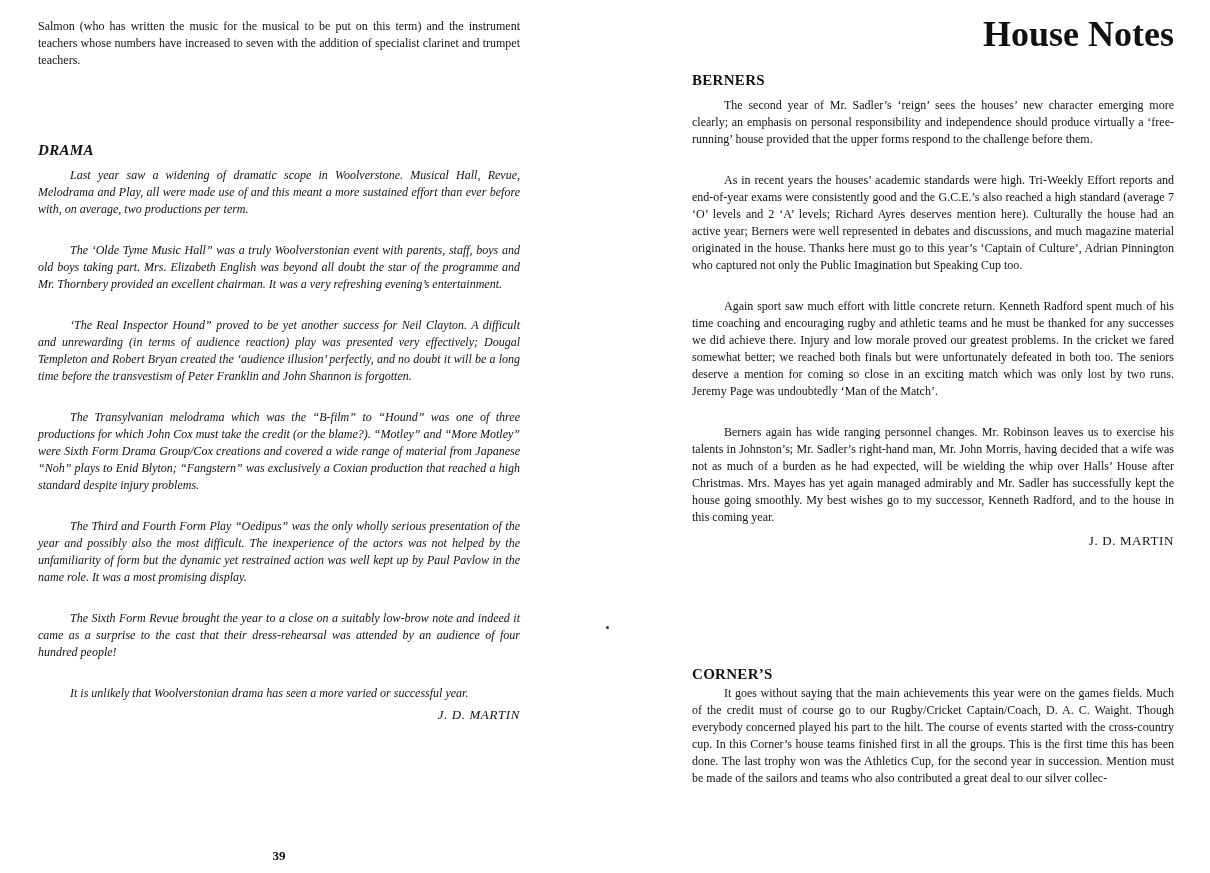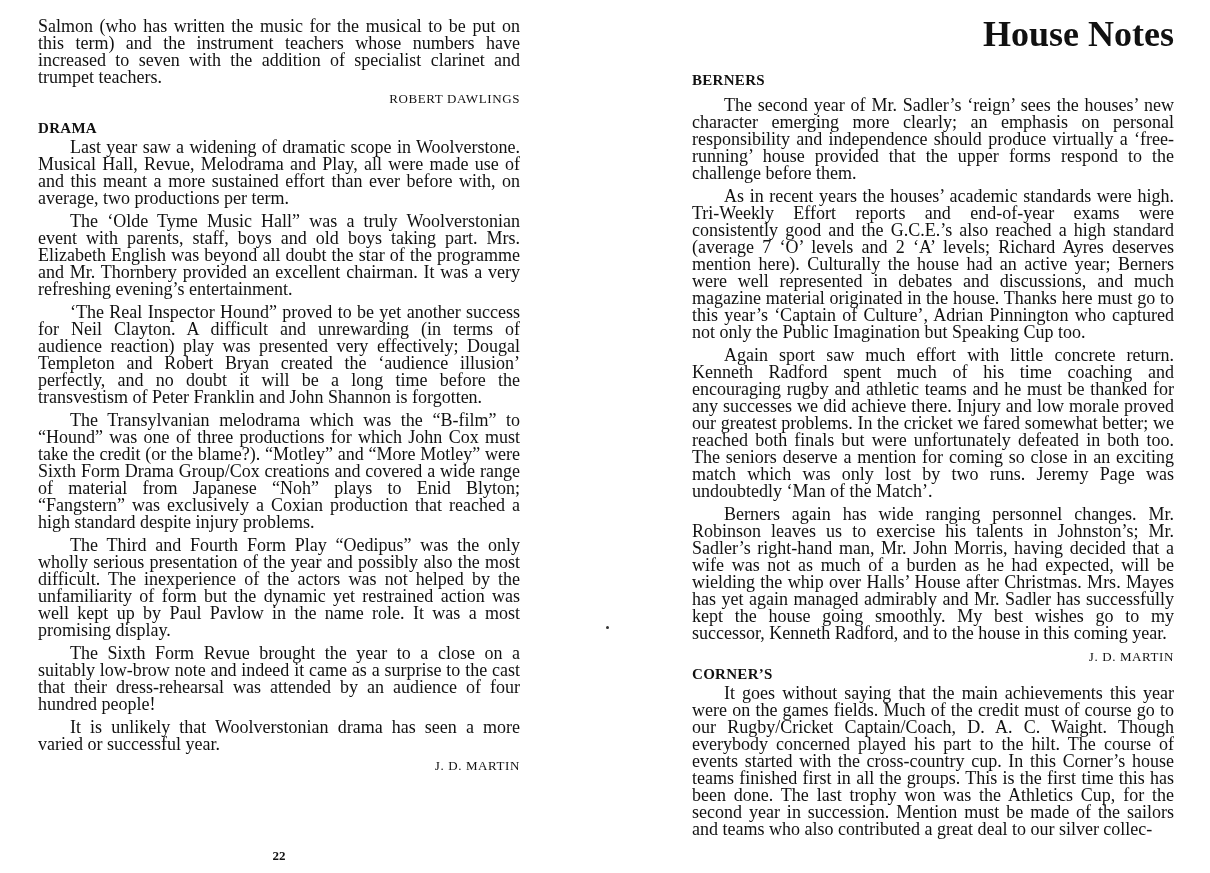--- a/index.html
+++ b/index.html
@@ -6,24 +6,24 @@
   body {
     width: 1210px; height: 873px; position: relative; overflow: hidden;
     font-family: "Liberation Serif", "DejaVu Serif", serif;
     color: #111111;
   }
   .page { position: absolute; top: 0; }
   .page-left { left: 38px; width: 482px; }
   .page-right { left: 692px; width: 482px; }
   .col { position: absolute; left: 0; right: 0; }
   p.body {
-    margin: 0; font-size: 18px; line-height: 17px;
+    margin: 0; font-size: 12px; line-height: 17px;
     text-align: justify; text-indent: 0;
   }
-  p.body.indent { text-indent: 32px; margin-top: 6px; }
+  p.body.indent { text-indent: 32px; margin-top: 24px; }
   .signature {
     text-align: right; font-size: 13px; letter-spacing: 0.6px;
     line-height: 17px; margin-top: 4px;
   }
   .section-heading {
     font-weight: bold; font-size: 15px; letter-spacing: 0.3px;
     line-height: 17px; margin: 0;
   }
   .page-title {
     position: absolute; right: 0; top: 18px;
@@ -37,36 +37,35 @@
     position: absolute; left: 606px; top: 626px; width: 3px; height: 3px;
     border-radius: 50%; background: #333;
   }
 </style>
 </head>
 <body>
 
 <div class="page page-left">
   <div class="col" style="top:18px;">
     <p class="body">Salmon (who has written the music for the musical to be put on this term) and the instrument teachers whose numbers have increased to seven with the addition of specialist clarinet and trumpet teachers.</p>
-    <div class="signature">ROBERT DAWLINGS</div>
   </div>
 
-  <div class="col" style="top:120px;">
+  <div class="col" style="top:142px;font-style:italic;">
     <h2 class="section-heading">DRAMA</h2>
-    <p class="body indent" style="margin-top:2px;">Last year saw a widening of dramatic scope in Woolverstone. Musical Hall, Revue, Melodrama and Play, all were made use of and this meant a more sustained effort than ever before with, on average, two productions per term.</p>
+    <p class="body indent" style="margin-top:8px;">Last year saw a widening of dramatic scope in Woolverstone. Musical Hall, Revue, Melodrama and Play, all were made use of and this meant a more sustained effort than ever before with, on average, two productions per term.</p>
     <p class="body indent">The ‘Olde Tyme Music Hall” was a truly Woolverstonian event with parents, staff, boys and old boys taking part. Mrs. Elizabeth English was beyond all doubt the star of the programme and Mr. Thornbery provided an excellent chairman. It was a very refreshing evening’s entertainment.</p>
     <p class="body indent">‘The Real Inspector Hound” proved to be yet another success for Neil Clayton. A difficult and unrewarding (in terms of audience reaction) play was presented very effectively; Dougal Templeton and Robert Bryan created the ‘audience illusion’ perfectly, and no doubt it will be a long time before the transvestism of Peter Franklin and John Shannon is forgotten.</p>
     <p class="body indent">The Transylvanian melodrama which was the “B-film” to “Hound” was one of three productions for which John Cox must take the credit (or the blame?). “Motley” and “More Motley” were Sixth Form Drama Group/Cox creations and covered a wide range of material from Japanese “Noh” plays to Enid Blyton; “Fangstern” was exclusively a Coxian production that reached a high standard despite injury problems.</p>
     <p class="body indent">The Third and Fourth Form Play “Oedipus” was the only wholly serious presentation of the year and possibly also the most difficult. The inexperience of the actors was not helped by the unfamiliarity of form but the dynamic yet restrained action was well kept up by Paul Pavlow in the name role. It was a most promising display.</p>
     <p class="body indent">The Sixth Form Revue brought the year to a close on a suitably low-brow note and indeed it came as a surprise to the cast that their dress-rehearsal was attended by an audience of four hundred people!</p>
     <p class="body indent">It is unlikely that Woolverstonian drama has seen a more varied or successful year.</p>
     <div class="signature">J. D. MARTIN</div>
   </div>
 
-  <div class="page-number" style="left:221px;">22</div>
+  <div class="page-number" style="left:221px;">39</div>
 </div>
 
 <div class="speck"></div>
 
 <div class="page page-right">
   <div class="page-title">House Notes</div>
 
   <div class="col" style="top:72px;">
     <h2 class="section-heading">BERNERS</h2>
     <p class="body indent" style="margin-top:8px;">The second year of Mr. Sadler’s ‘reign’ sees the houses’ new character emerging more clearly; an emphasis on personal responsibility and independence should produce virtually a ‘free-running’ house provided that the upper forms respond to the challenge before them.</p>

